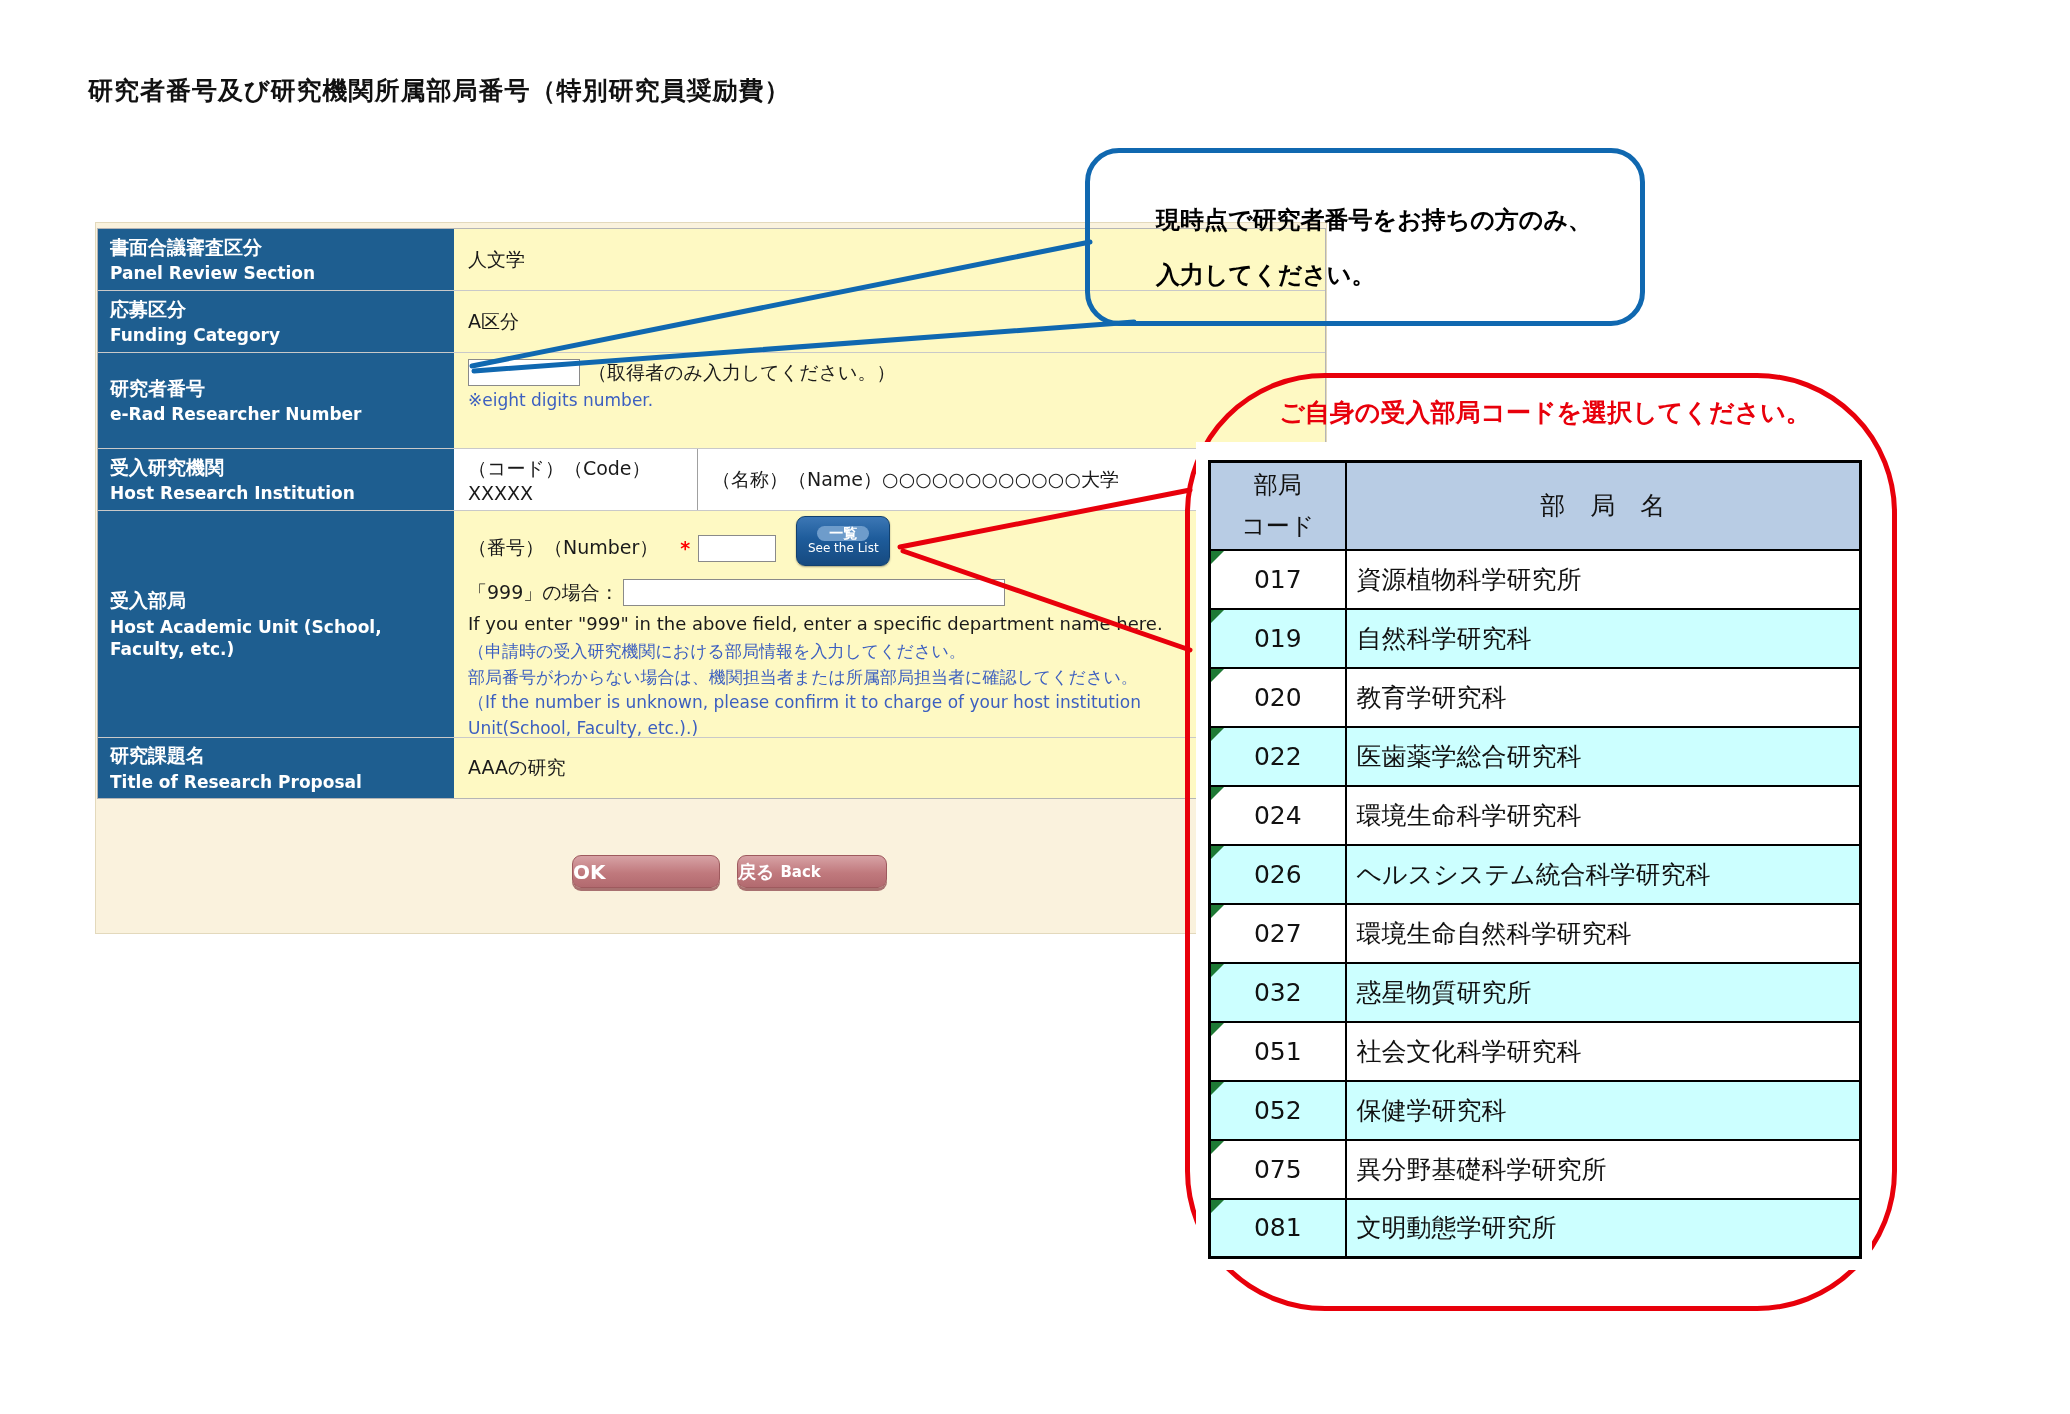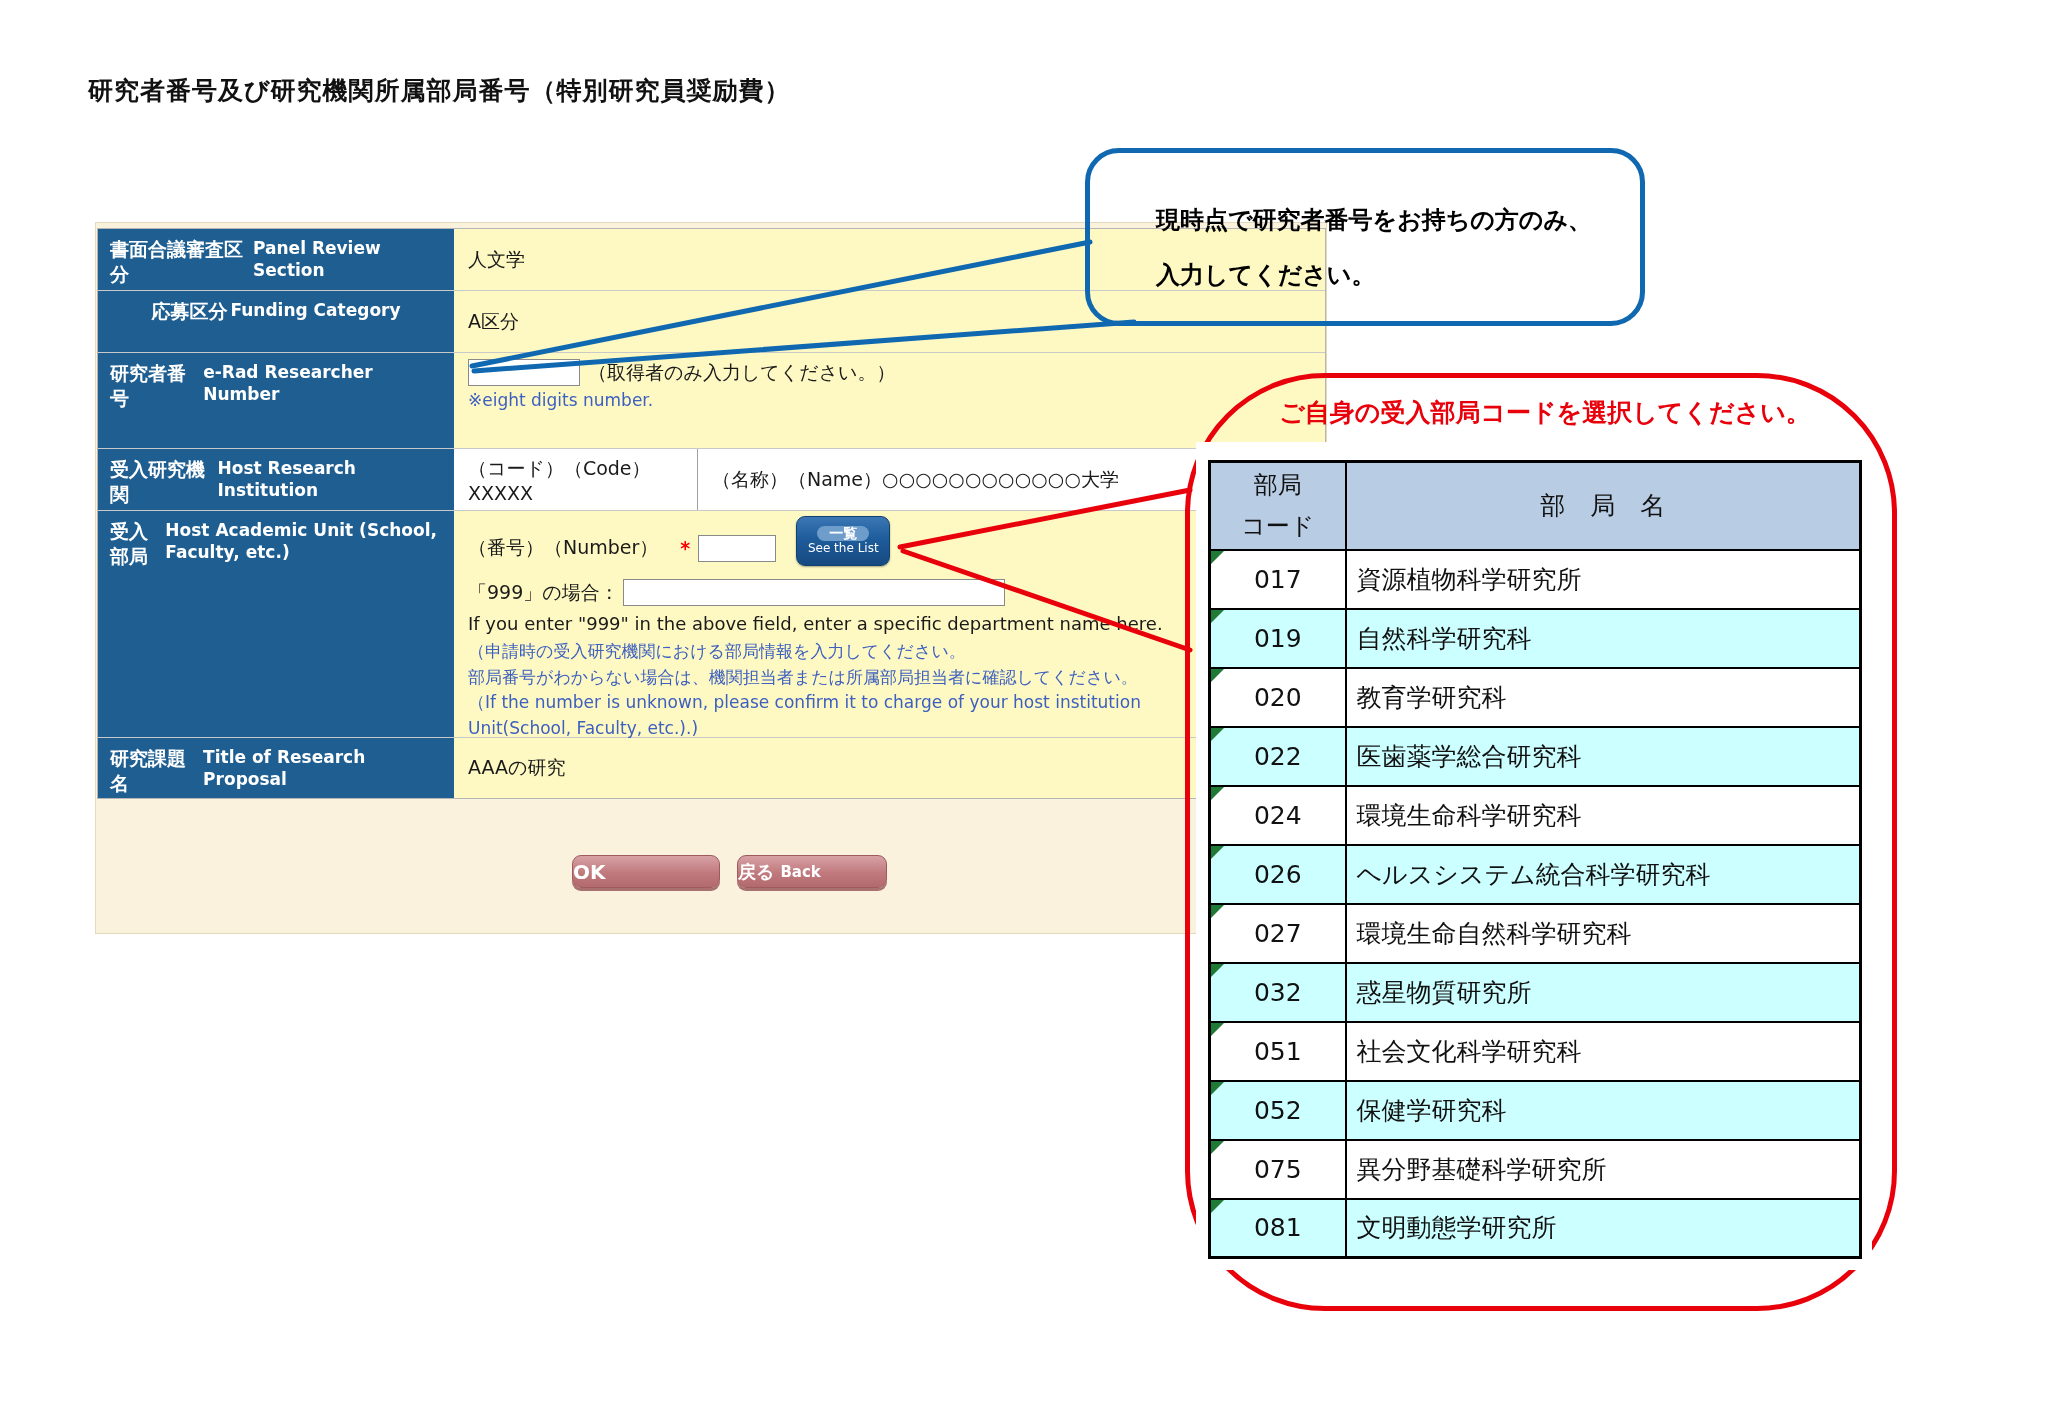--- a/index.html
+++ b/index.html
@@ -20,21 +20,21 @@
   
   .form-table{
     position:absolute;left:97px;top:228px;width:1229px;
     background:#fff;border:1px solid #b5b5b5;box-sizing:border-box;z-index:2;
   }
   .f-row{display:flex;border-bottom:1px solid #c9c9c9;box-sizing:border-box;}
   .f-row:last-child{border-bottom:none;}
   .label-cell{
     width:356px;min-width:356px;background:#1E5E90;color:#fff;
     padding:8px 12px;box-sizing:border-box;
-    display:flex;flex-direction:row;justify-content:center;gap:3px;
+    display:flex;flex-direction:column;justify-content:center;gap:3px;
   }
   .label-ja{font-size:19px;font-weight:bold;line-height:1.3;}
   .label-en{font-size:17px;font-weight:bold;line-height:1.3;}
   .value-cell{
     flex:1;background:#fef9c3;padding:8px 14px;box-sizing:border-box;
     display:flex;flex-direction:column;justify-content:center;
     font-size:19px;color:#1a1a1a;
   }
   .h62{height:62px;} .h96{height:96px;} .h227{height:227px;} .h60{height:60px;}
   .start{justify-content:flex-start;}

